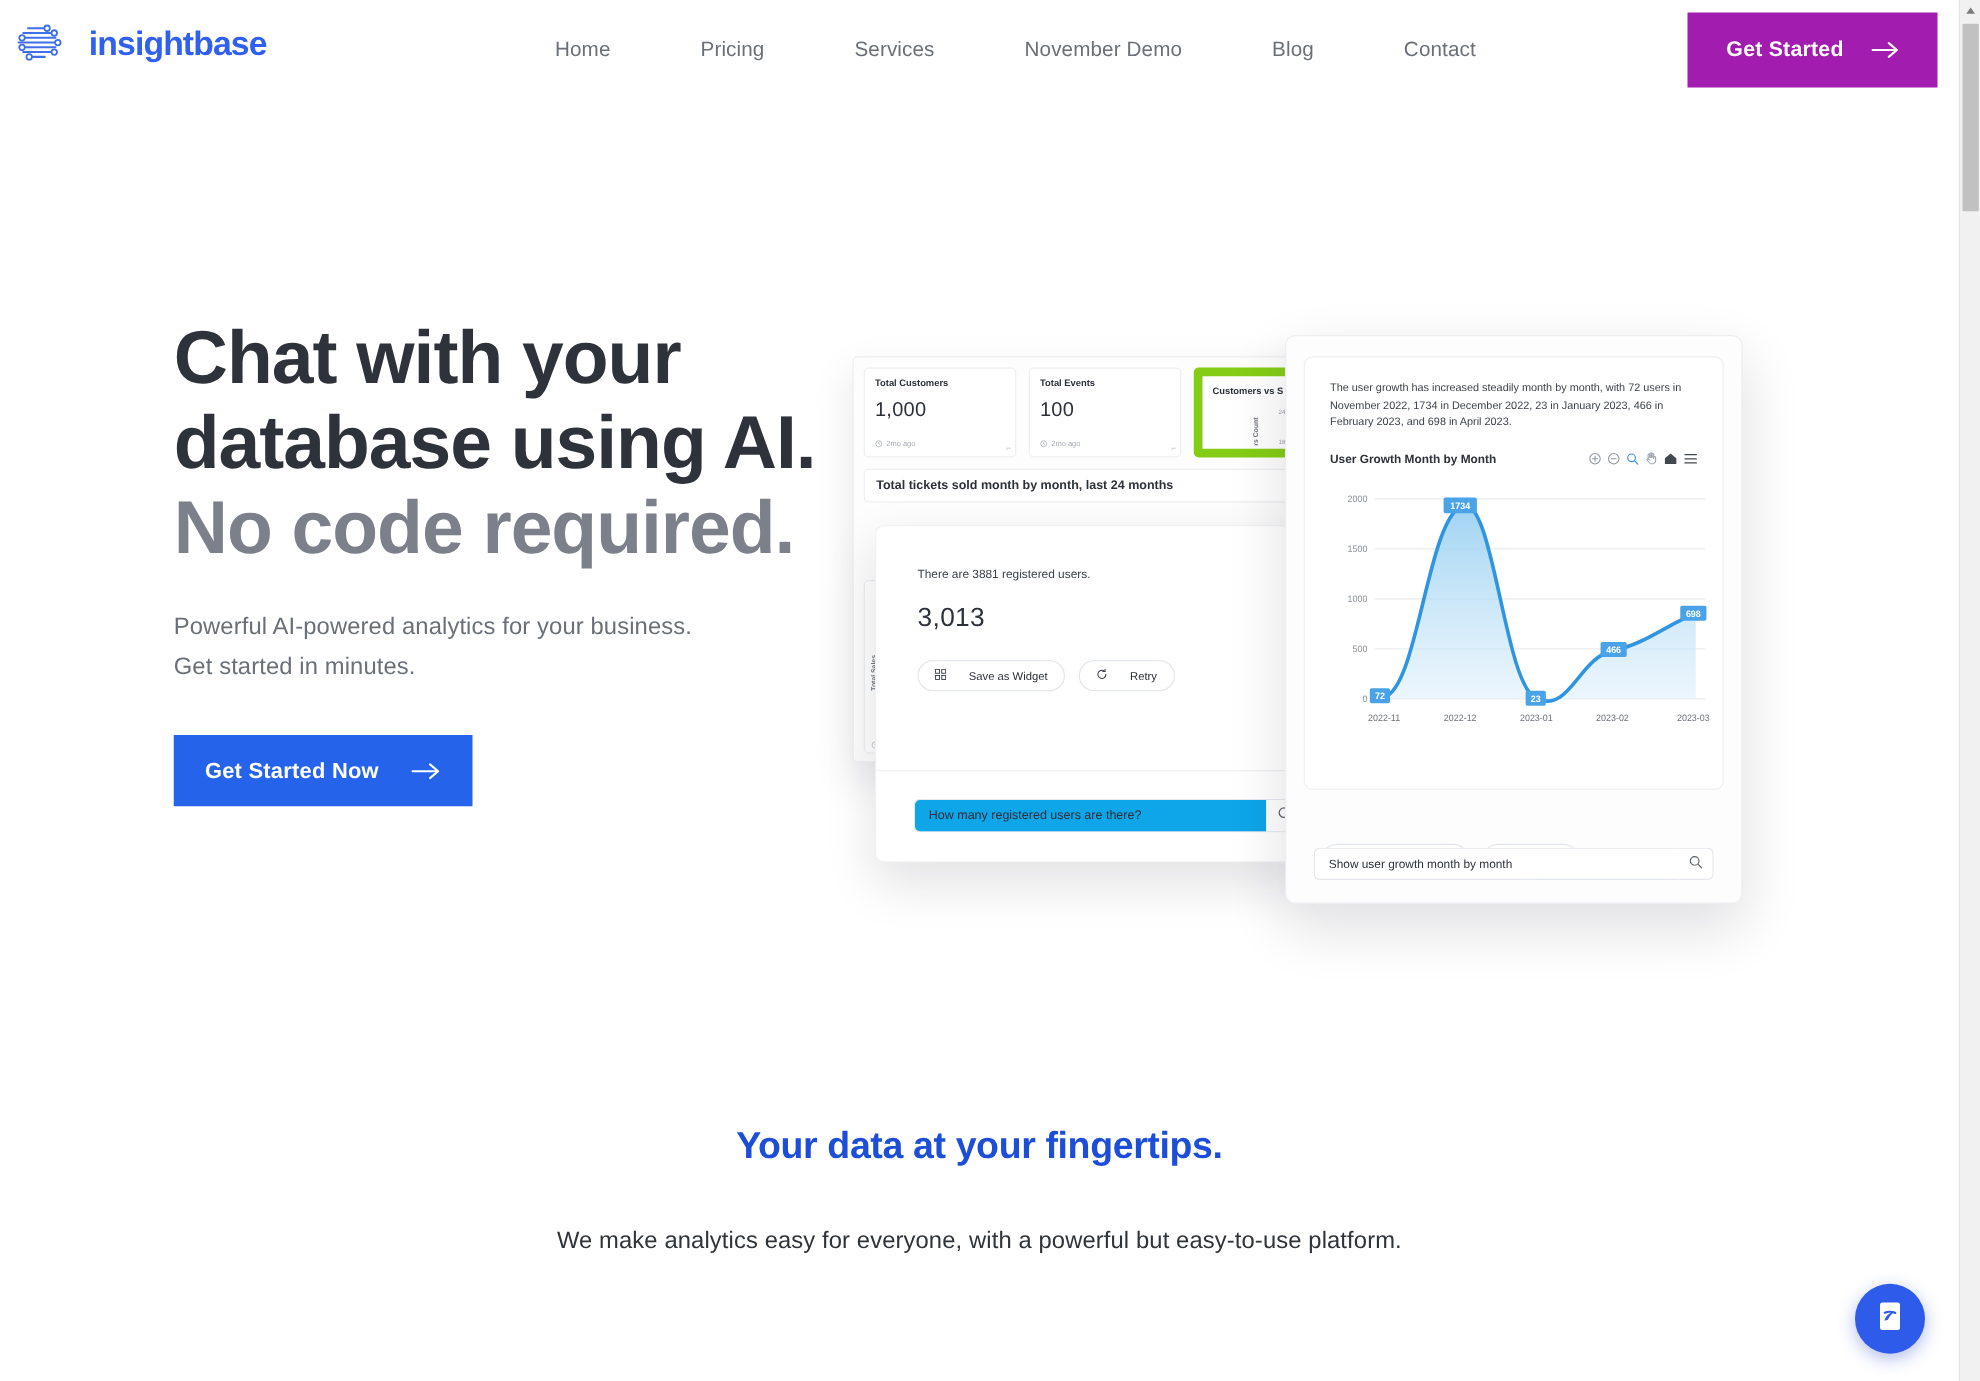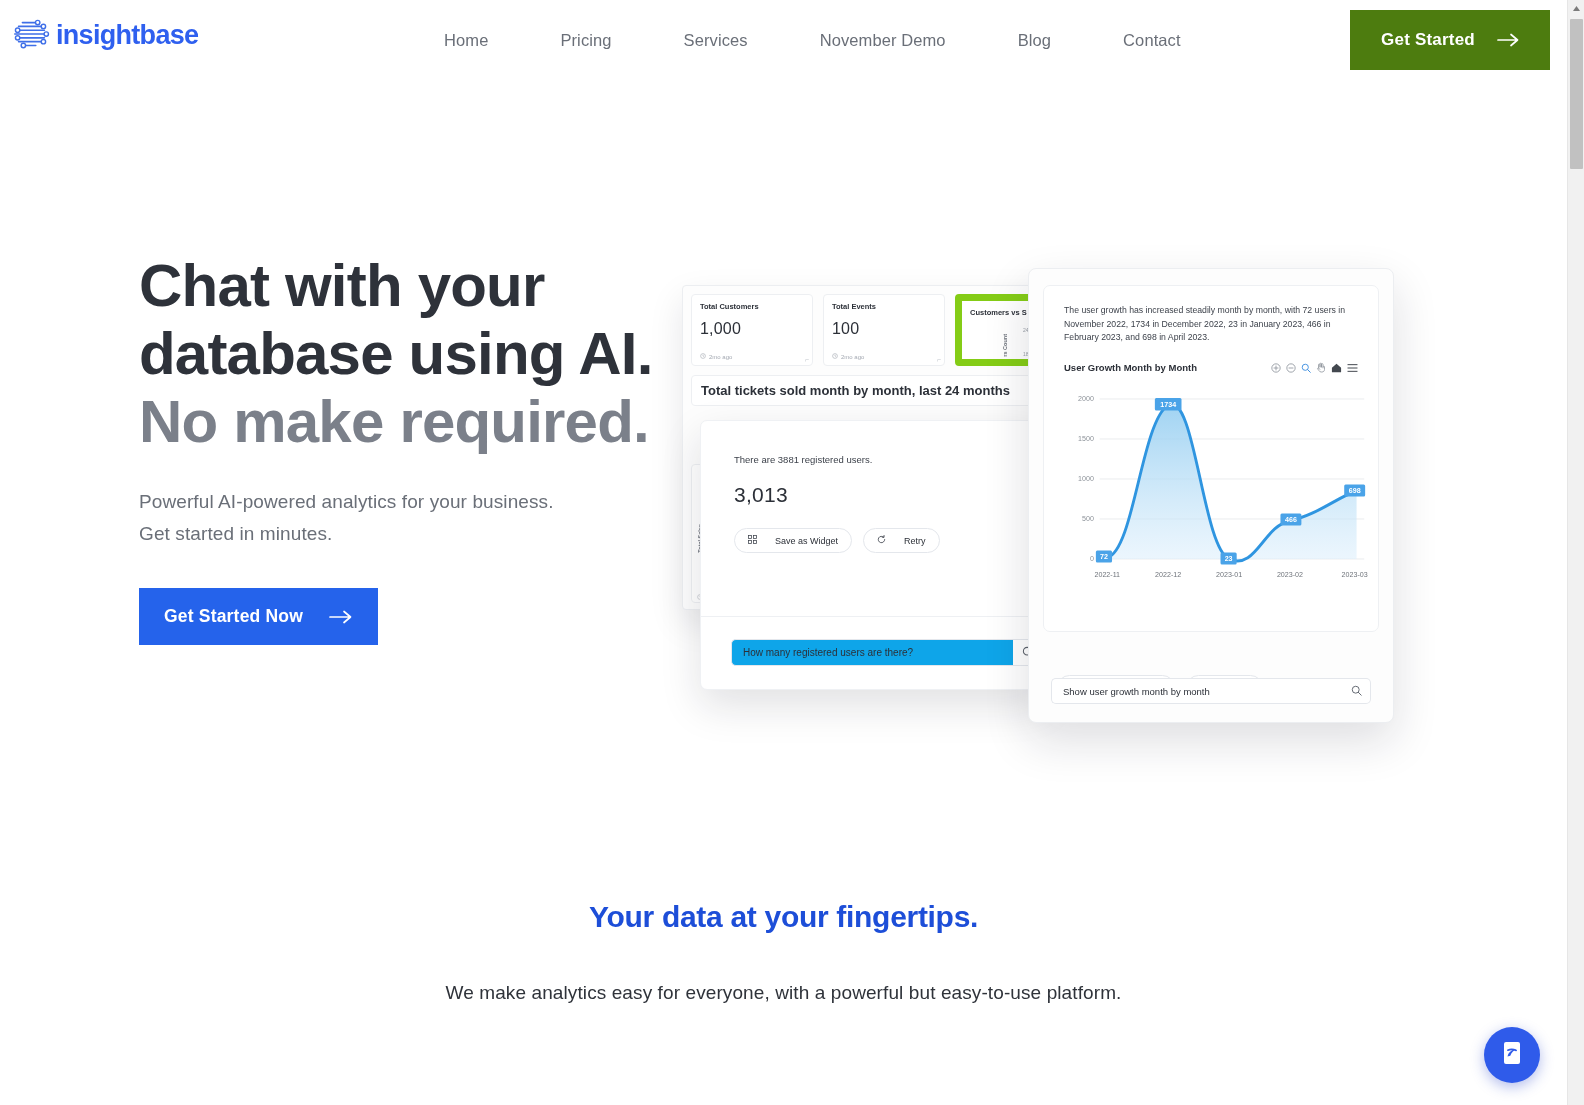--- a/index.html
+++ b/index.html
@@ -39,41 +39,41 @@
   
   .header {
     position: relative;
     width: 1567px; height: 80px;
     display: flex; align-items: center;
     background: #ffffff;
     z-index: 40;
   }
   .logo-wrap {
     position: absolute; left: 10px; top: 14px;
-    display: flex; align-items: center; gap: 4px;
+    display: flex; align-items: center; gap: 19px;
   }
   .logo-mark { width: 42px; height: 42px; display:block; }
   .logo-text {
     font-size: 27px; font-weight: 700; letter-spacing: -0.7px;
     color: #2f60ef;
   }
   .nav {
     position: absolute; left: 430px; top: 0;
     height: 80px;
     display: flex; align-items: center; gap: 0;
   }
   .nav a {
     color: #6a6f78; font-size: 16.5px; text-decoration: none;
     padding: 0 36px; letter-spacing: 0.1px; white-space: nowrap;
   }
   .nav a:first-child { padding-left: 14px; }
   .btn-header {
     position: absolute; right: 17px; top: 10px;
     width: 200px; height: 60px;
-    background: #4d7c0f;
+    background: #a21caf;
     border: none; color: #fff;
     display: flex; align-items: center; justify-content: center; gap: 22px;
     font-size: 17px; font-weight: 600; letter-spacing: 0.2px;
     cursor: pointer;
   }
   .arrow-ico { display:block; }
 
   
   .hero { position: absolute; left: 0; top: 80px; width: 1567px; }
   .hero-copy { position: absolute; left: 139px; top: 172px; width: 560px; }
@@ -126,21 +126,21 @@
     background: #3b82f6; border-radius: 1px;
   }
   .axis-num { position:absolute; font-size:5px; color:#9aa0a8; }
   .axis-vlabel {
     position:absolute; left: 6px; bottom: 4px;
     font-size: 5.5px; color:#6b7079; font-weight:700;
     writing-mode: vertical-rl; transform: rotate(180deg);
   }
   .row-title {
     margin: 9px 8px 0 8px; background:#fff; border:1px solid #edeff2;
-    border-radius:4px; padding: 7px 9px; font-size: 13px; font-weight: 700; color:#2c3038;
+    border-radius:4px; padding: 7px 9px; font-size: 10px; font-weight: 700; color:#2c3038;
   }
   .back-body { position:absolute; left:8px; top:178px; right:8px; bottom:6px;
     background:#fff; border:1px solid #edeff2; border-radius:4px; }
   .back-vlabel {
     position:absolute; left: 14px; top: 238px;
     font-size: 5.5px; color:#6b7079; font-weight:700;
     writing-mode: vertical-rl; transform: rotate(180deg);
   }
   .back-foot { position:absolute; left:14px; bottom:8px; font-size:5.5px; color:#b9bec5; display:flex; gap:3px; align-items:center;}
   .back-res { position:absolute; right:44px; bottom:4px; font-size:7px; color:#c7cbd1;}
@@ -288,21 +288,21 @@
       </span>
     </button>
   </div>
 
   <div class="hero">
 
     <div class="hero-copy">
       <h1 class="hero-title">
         <span>Chat with your</span><br>
         <span>database using AI.</span><br>
-        <span class="muted">No make required.</span>
+        <span class="muted">No code required.</span>
       </h1>
 
       <p class="hero-sub">
         <span>Powerful AI-powered analytics for your business.</span><br>
         <span>Get started in minutes.</span>
       </p>
 
       <button class="btn-hero">
         <span>Get Started Now</span>
         <span>

